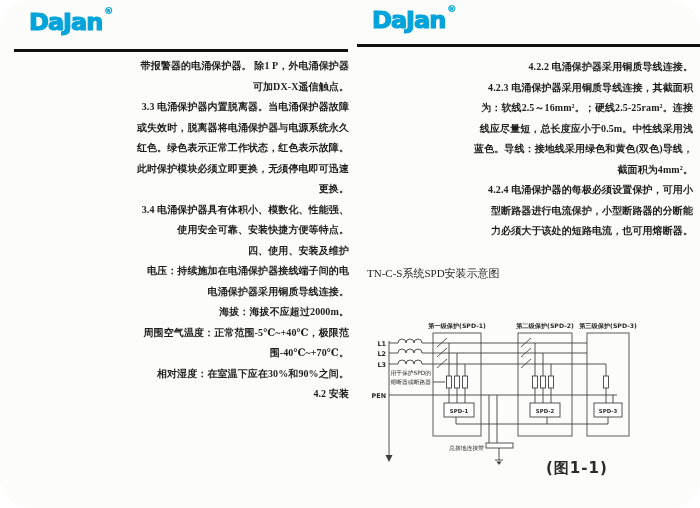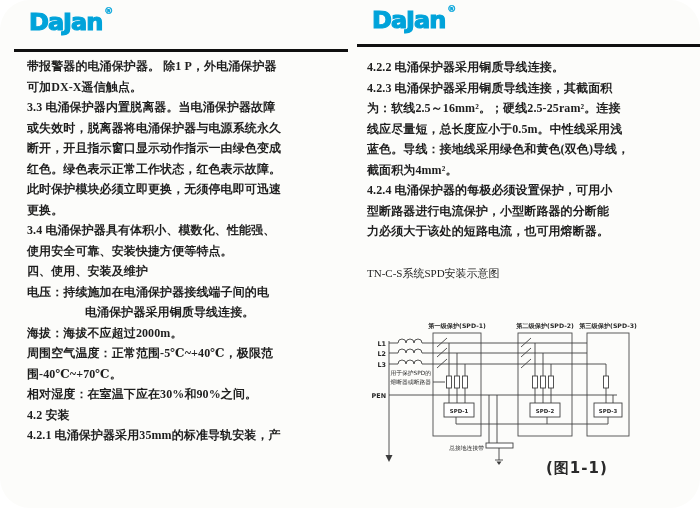--- a/index.html
+++ b/index.html
@@ -31,25 +31,26 @@
     vertical-align:top;
     position:relative;top:-2px;left:2px;
     letter-spacing:0;
   }
   .rule{position:absolute;background:#101010;height:3px;}
   .rule-left{left:14px;top:49px;width:334px;}
   .rule-right{left:357px;top:44px;width:343px;}
   
   .col{
     position:absolute;
-    font-size:12px;
+    font-size:10px;
     line-height:20.5px;
     font-weight:bold;
     white-space:nowrap;
     letter-spacing:0.1px;
+    text-align:right;
   }
   .col-left{left:27px;top:56px;width:322px;}
   .col-right{left:367px;top:57px;width:326px;}
   .tline{height:20.5px;}
   .indent-3{padding-left:58px;}
   .diagram-title{
     position:absolute;left:367px;top:266px;
     font-size:11px;font-weight:normal;
     font-family:"Liberation Serif","DejaVu Serif",serif;
   }
@@ -81,35 +82,33 @@
   <div class="logo logo-left"><span>DaJan</span><span class="logo-reg">®</span></div>
   <div class="logo logo-right"><span>DaJan</span><span class="logo-reg">®</span></div>
   <div class="rule rule-left"></div>
   <div class="rule rule-right"></div>
 
   <div class="col col-left">
     <div class="tline">带报警器的电涌保护器。 除1 P，外电涌保护器</div>
     <div class="tline">可加DX-X遥信触点。</div>
     <div class="tline">3.3 电涌保护器内置脱离器。当电涌保护器故障</div>
     <div class="tline">或失效时，脱离器将电涌保护器与电源系统永久</div>
-    <div class="tline">断开，开且指示窗口显示动作指示一由绿色变成</div>
     <div class="tline">红色。绿色表示正常工作状态，红色表示故障。</div>
     <div class="tline">此时保护模块必须立即更换，无须停电即可迅速</div>
     <div class="tline">更换。</div>
     <div class="tline">3.4 电涌保护器具有体积小、模数化、性能强、</div>
     <div class="tline">使用安全可靠、安装快捷方便等特点。</div>
     <div class="tline">四、使用、安装及维护</div>
     <div class="tline">电压：持续施加在电涌保护器接线端子间的电</div>
     <div class="tline indent-3">电涌保护器采用铜质导线连接。</div>
     <div class="tline">海拔：海拔不应超过2000m。</div>
     <div class="tline">周围空气温度：正常范围-5℃~+40℃，极限范</div>
     <div class="tline">围-40℃~+70℃。</div>
     <div class="tline">相对湿度：在室温下应在30%和90%之间。</div>
     <div class="tline">4.2 安装</div>
-    <div class="tline">4.2.1 电涌保护器采用35mm的标准导轨安装，产</div>
   </div>
 
   <div class="col col-right">
     <div class="tline">4.2.2 电涌保护器采用铜质导线连接。</div>
     <div class="tline">4.2.3 电涌保护器采用铜质导线连接，其截面积</div>
     <div class="tline">为：软线2.5～16mm²。；硬线2.5-25ram²。连接</div>
     <div class="tline">线应尽量短，总长度应小于0.5m。中性线采用浅</div>
     <div class="tline">蓝色。导线：接地线采用绿色和黄色(双色)导线，</div>
     <div class="tline">截面积为4mm²。</div>
     <div class="tline">4.2.4 电涌保护器的每极必须设置保护，可用小</div>

